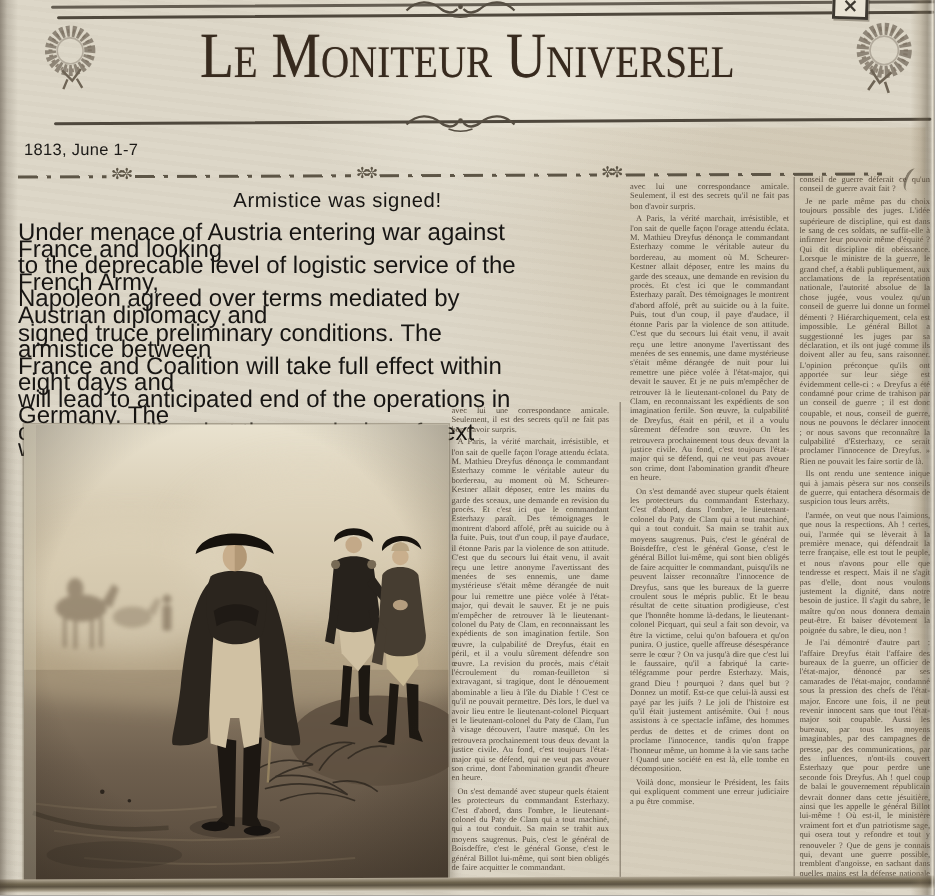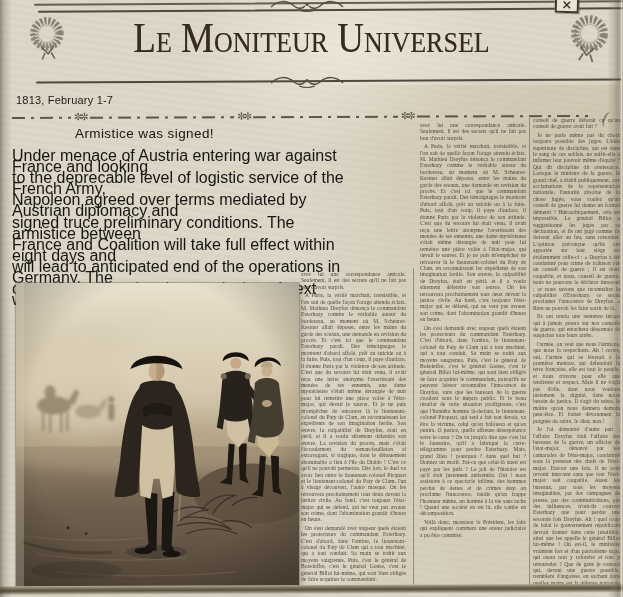--- a/index.html
+++ b/index.html
@@ -43,21 +43,21 @@
   .date{position:absolute;left:16px;top:94px;font-size:11px;color:#1c1a17;letter-spacing:.2px;}
 
   .divider{position:absolute;left:12px;top:111px;width:576px;height:12px;display:flex;
     align-items:center;color:#5d5546;transform:rotate(-.2deg);}
   .divider .seg{height:1.6px;
     background:repeating-linear-gradient(90deg,currentColor 0 13px,transparent 13px 19px,currentColor 19px 22px,transparent 22px 28px);}
   .divider .s1{flex:.55;}.divider .s2{flex:1.35;}.divider .s3{flex:1.6;}
   .divider .cross{font-family:"DejaVu Sans",sans-serif;font-size:10px;line-height:10px;
     letter-spacing:-2px;margin:0 3px;transform:translateY(-.5px);}
 
-  .headline{position:absolute;left:75px;top:126px;width:300px;text-align:left;
+  .headline{position:absolute;left:75px;top:126px;width:300px;text-align:center;
     font-size:13.5px;color:#181614;letter-spacing:.4px;}
 
   .article-body{position:absolute;left:12px;top:150px;width:348px;font-size:16px;
     line-height:11.1px;color:#171513;white-space:pre-line;}
 
   .fr-col{position:absolute;font-family:"Liberation Serif",serif;font-size:5.6px;
     line-height:6.4px;text-align:justify;color:#4c4033;overflow:hidden;opacity:.95;
     filter:blur(.22px);word-spacing:.2px;}
   .fr-col p{margin:0 0 2px;text-indent:4px;}
   .fr-col p:first-child{text-indent:0;}
@@ -118,21 +118,21 @@
   </svg>
   <svg class="wreath right" viewBox="0 0 40 44">
     <circle cx="20" cy="19" r="12.5" fill="none" stroke="#6e6455" stroke-width="7" stroke-dasharray="2.2 1.6" opacity=".7"></circle>
     <circle cx="20" cy="19" r="12.5" fill="none" stroke="#7d7263" stroke-width="2.5" stroke-dasharray="1.2 2.4" opacity=".8"></circle>
     <circle cx="20" cy="19" r="8.2" fill="none" stroke="#8a8071" stroke-width="1" opacity=".5"></circle>
     <path d="M14 31 L20 38 L26 31 M17 37 l-3 6 M23 37 l3 6" stroke="#6e6455" stroke-width="1.5" fill="none"></path>
   </svg>
 
   <h1 class="title">Le Moniteur Universel</h1>
 
-  <div class="date">1813, February 1-7</div>
+  <div class="date">1813, June 1-7</div>
 
   <div class="divider">
     <span class="seg s1"></span>
     <span class="cross">✼✼</span>
     <span class="seg s2"></span>
     <span class="cross">✼✼</span>
     <span class="seg s2"></span>
     <span class="cross">✼✼</span>
     <span class="seg s3"></span>
   </div>

